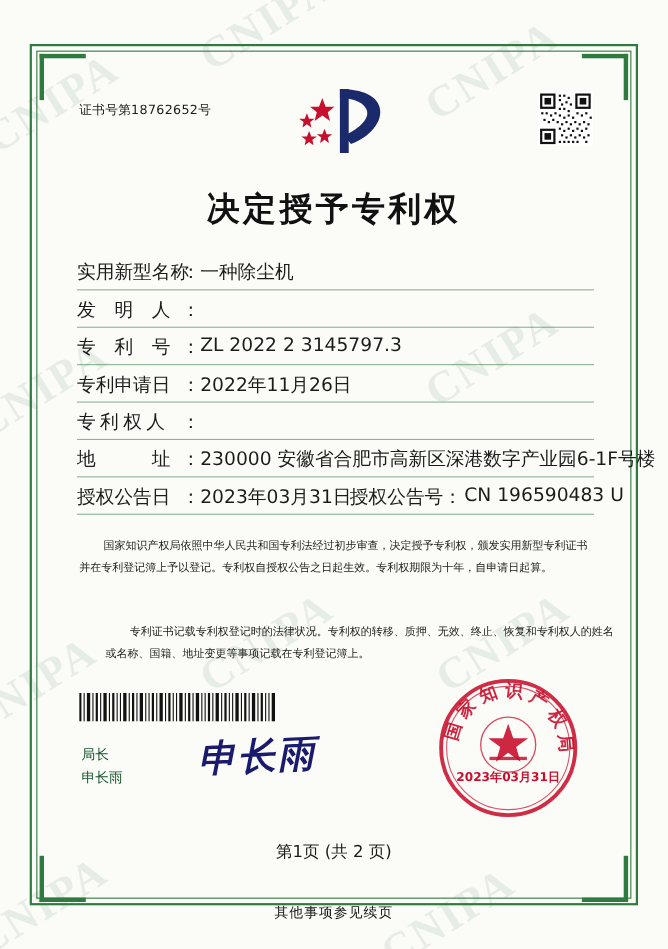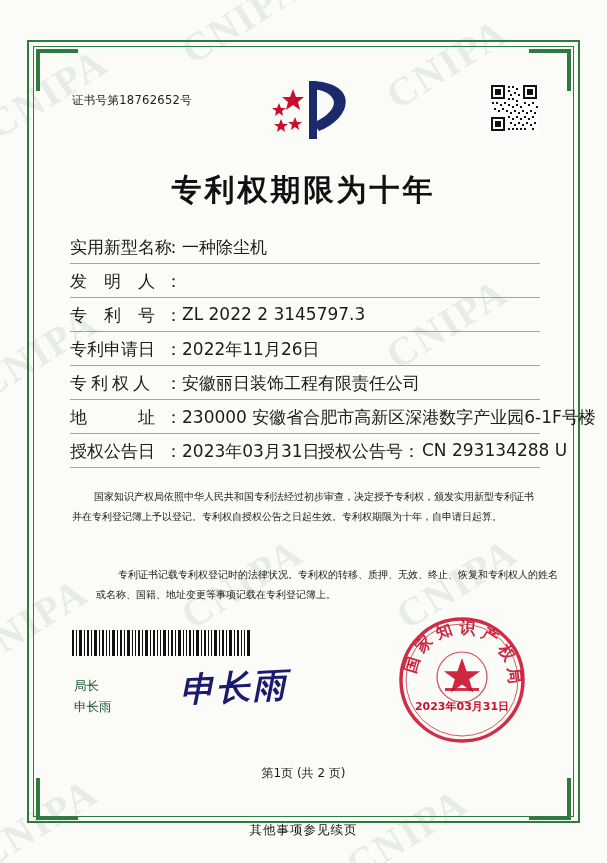--- a/index.html
+++ b/index.html
@@ -152,21 +152,21 @@
     left:0;right:0;top:84px;
     text-align:center;
     font-size:11px;color:#c8102e;
     font-family:"DejaVu Sans", sans-serif;
     font-weight:bold;
   }
 
   
   .page-no{
     position:absolute;left:0;top:700px;width:487px;
-    text-align:center;font-size:12px;color:#1b1b1b;
+    text-align:center;font-size:15px;color:#1b1b1b;
     font-family:"DejaVu Sans", sans-serif;
   }
   .footer-note{
     position:absolute;left:0;top:822px;width:607px;
     text-align:center;font-size:12.5px;color:#111;
     letter-spacing:1px;
     font-family:"DejaVu Sans", sans-serif;
   }
 </style>
 </head>
@@ -268,21 +268,21 @@
           <rect x="19" y="45" width="2" height="2"></rect>
         <rect x="23" y="45" width="2" height="2"></rect>
           <rect x="27" y="45" width="2" height="2"></rect>
           <rect x="31" y="45" width="2" height="2"></rect>
         <rect x="35" y="45" width="2" height="2"></rect>
           <rect x="43" y="45" width="2" height="2"></rect>
       </g>
     </svg>
   </div>
 
-  <div class="title">专利权期限为十年</div>
+  <div class="title">决定授予专利权</div>
 
   <div class="fields">
 
     <div class="row">
       <span class="lbl">实用新型名称</span>
       <span class="lbl" style="left:95px;top:6px;width:14px;">：</span>
       <span class="val">一种除尘机</span>
       <span class="rule"></span>
     </div>
 
@@ -302,37 +302,36 @@
     <div class="row">
       <span class="lbl">专利申请日</span>
       <span class="lbl" style="left:95px;top:6px;width:14px;">：</span>
       <span class="val">2022年11月26日</span>
       <span class="rule"></span>
     </div>
 
     <div class="row">
       <span class="lbl" style="letter-spacing:4px;">专利权人</span>
       <span class="lbl" style="left:95px;top:6px;width:14px;">：</span>
-      <span class="val">安徽丽日装饰工程有限责任公司</span>
       <span class="rule"></span>
     </div>
 
     <div class="row">
       <span class="lbl">地　　　址</span>
       <span class="lbl" style="left:95px;top:6px;width:14px;">：</span>
       <span class="val">230000 安徽省合肥市高新区深港数字产业园6-1F号楼</span>
       <span class="rule"></span>
     </div>
 
     <div class="row">
       <span class="lbl">授权公告日</span>
       <span class="lbl" style="left:95px;top:6px;width:14px;">：</span>
       <span class="val">2023年03月31日</span>
       <span class="lbl2">授权公告号：</span>
-      <span class="val2">CN 293134288 U</span>
+      <span class="val2">CN 196590483 U</span>
       <span class="rule"></span>
     </div>
 
   </div>
 
   <div class="para p1">
     <span class="indent">国家知识产权局依照中华人民共和国专利法经过初步审查，决定授予专利权，颁发实用新型专利证书并在专利登记簿上予以登记。专利权自授权公告之日起生效。专利权期限为十年，自申请日起算。</span>
   </div>
   <div class="para p2">
     <span class="indent">专利证书记载专利权登记时的法律状况。专利权的转移、质押、无效、终止、恢复和专利权人的姓名或名称、国籍、地址变更等事项记载在专利登记簿上。</span>

